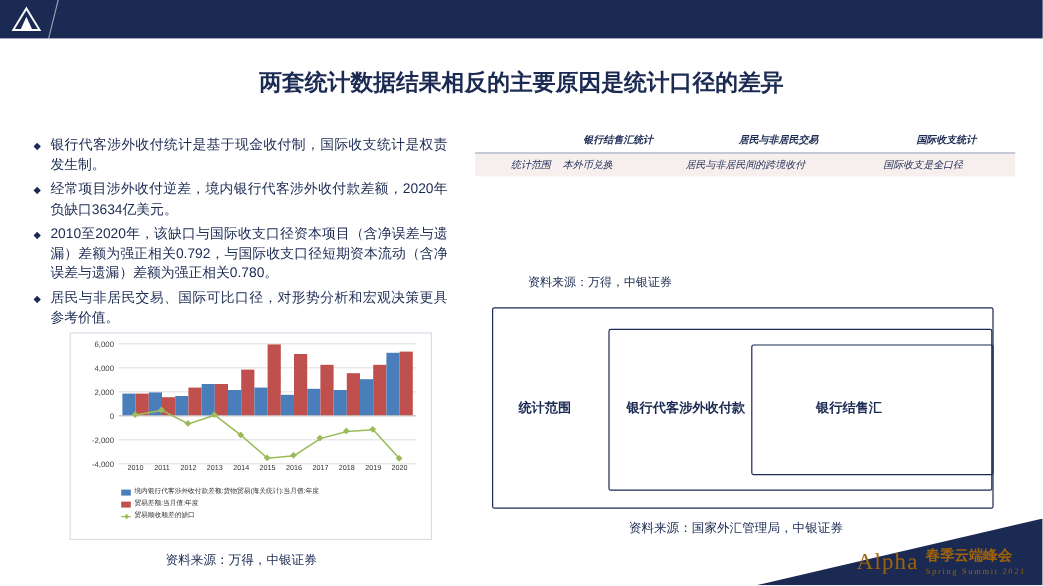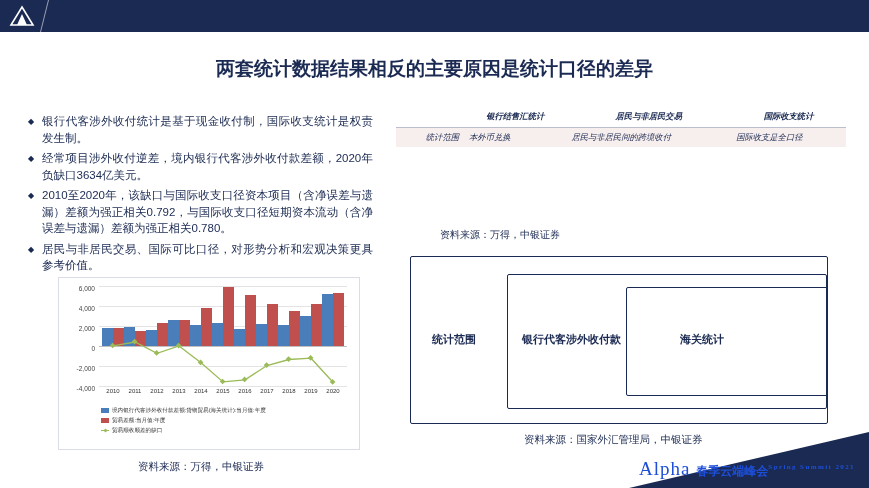--- a/index.html
+++ b/index.html
@@ -119,27 +119,27 @@
   
   .brandbg{
     position:absolute;right:0;bottom:0;width:300px;height:56px;overflow:hidden;
   }
   .brandbg .wedge{
     position:absolute;right:0;bottom:0;width:300px;height:56px;
     background:#1b2a52;
     clip-path:polygon(60px 56px, 300px 0px, 300px 56px);
   }
   .brand{
-    position:absolute;right:14px;bottom:8px;text-align:right;color:#1d4ed8;
+    position:absolute;right:14px;bottom:8px;text-align:right;color:#a16207;
     display:flex;align-items:flex-end;gap:6px;
   }
   .brand .alpha{font-size:19px;letter-spacing:1px;font-family:"Liberation Serif","DejaVu Serif",serif;}
   .brand .cn{font-size:12px;font-weight:bold;}
-  .brand .sub{font-size:7px;letter-spacing:1.4px;font-family:"Liberation Serif","DejaVu Serif",serif;font-weight:bold;}
-  .brand-right{display:flex;flex-direction:row;align-items:flex-start;}
+  .brand .sub{font-size:7px;letter-spacing:1.4px;font-family:"Liberation Serif","DejaVu Serif",serif;}
+  .brand-right{display:flex;flex-direction:column;align-items:flex-start;}
 </style>
 </head>
 <body>
 
 <div class="topbar">
   <div class="logo">
     <svg width="26" height="22" viewBox="0 0 26 22" aria-hidden="true">
       <polygon points="13,2 24,20 2,20" fill="none" stroke="#ffffff" stroke-width="1.6"></polygon>
       <polygon points="13,9 18,20 8,20" fill="#ffffff"></polygon>
     </svg>
@@ -293,21 +293,21 @@
   </table>
 </div>
 <div class="src-table">资料来源：万得，中银证券</div>
 
 <div class="vennwrap">
   <div class="v-out"></div>
   <div class="v-mid"></div>
   <div class="v-in"></div>
   <div class="v-lab" style="left:22px;top:76px">统计范围</div>
   <div class="v-lab" style="left:112px;top:76px">银行代客涉外收付款</div>
-  <div class="v-lab" style="left:270px;top:76px">海关统计</div>
+  <div class="v-lab" style="left:270px;top:76px">银行结售汇</div>
 </div>
 <div class="src-venn">资料来源：国家外汇管理局，中银证券</div>
 
 <div class="brandbg">
   <div class="wedge"></div>
 </div>
 <div class="brand">
   <span class="alpha">Alpha</span>
   <div class="brand-right">
     <span class="cn">春季云端峰会</span>

